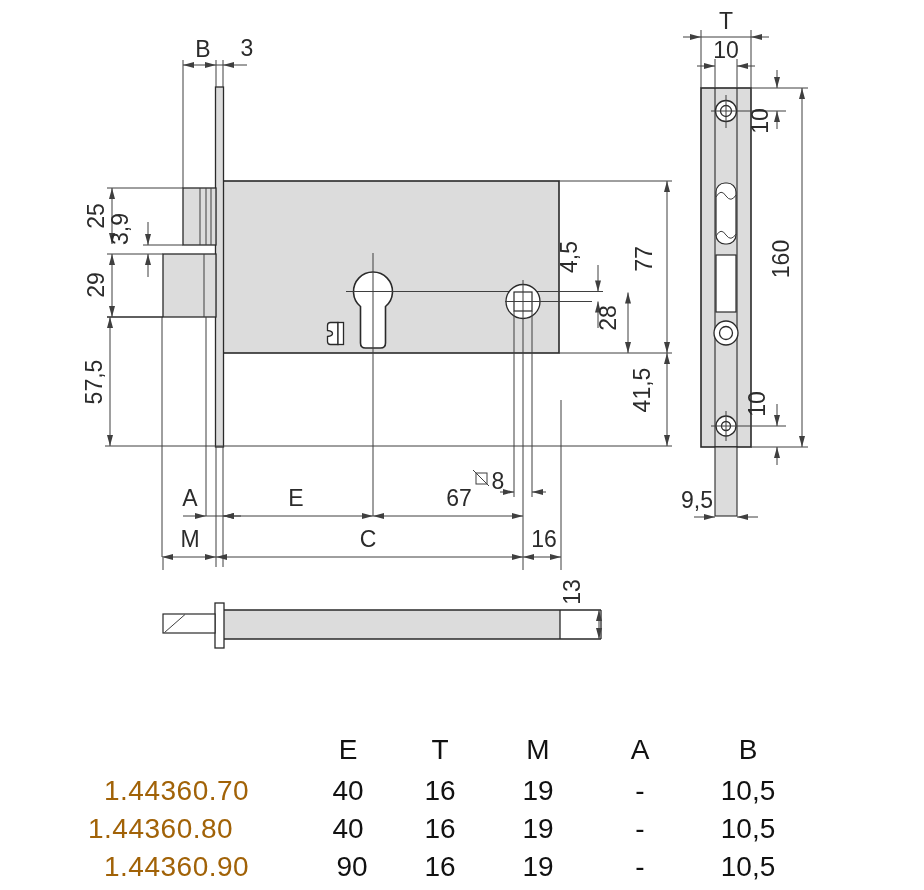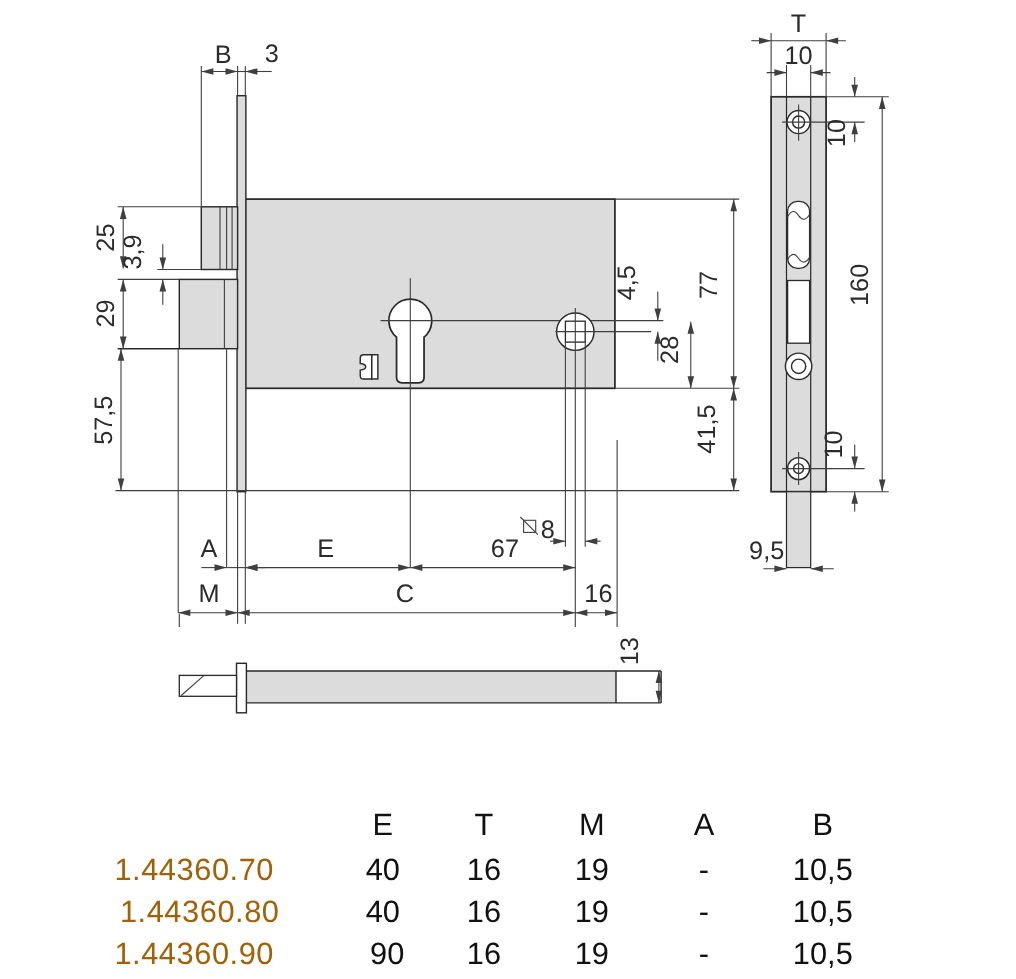--- a/index.html
+++ b/index.html
@@ -260,21 +260,21 @@
   <div>
     <span class="tcode" style="left:104px;top:775px">1.44360.70</span>
     <span class="tcell" style="left:348px;top:775px">40</span>
     <span class="tcell" style="left:440px;top:775px">16</span>
     <span class="tcell" style="left:538px;top:775px">19</span>
     <span class="tcell" style="left:640px;top:775px">-</span>
     <span class="tcell" style="left:748px;top:775px">10,5</span>
   </div>
 
   <div>
-    <span class="tcode" style="left:109px;top:813px">1.44360.80</span>
+    <span class="tcode" style="left:88px;top:813px">1.44360.80</span>
     <span class="tcell" style="left:348px;top:813px">40</span>
     <span class="tcell" style="left:440px;top:813px">16</span>
     <span class="tcell" style="left:538px;top:813px">19</span>
     <span class="tcell" style="left:640px;top:813px">-</span>
     <span class="tcell" style="left:748px;top:813px">10,5</span>
   </div>
 
   <div>
     <span class="tcode" style="left:104px;top:851px">1.44360.90</span>
     <span class="tcell" style="left:352px;top:851px">90</span>

